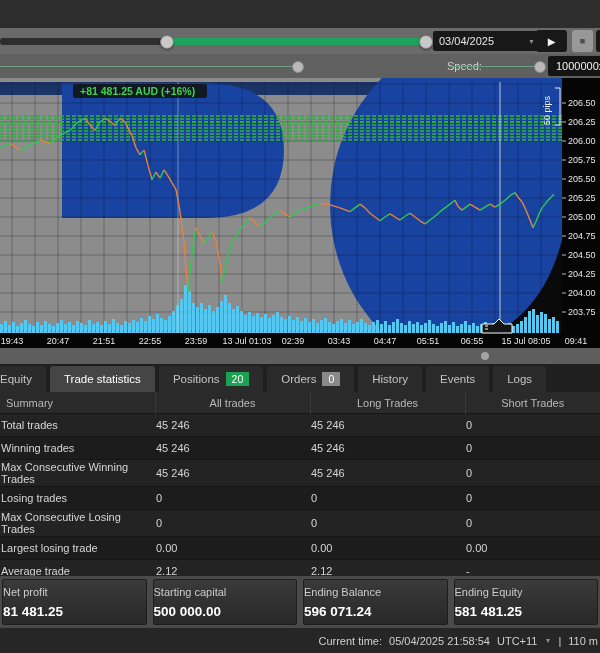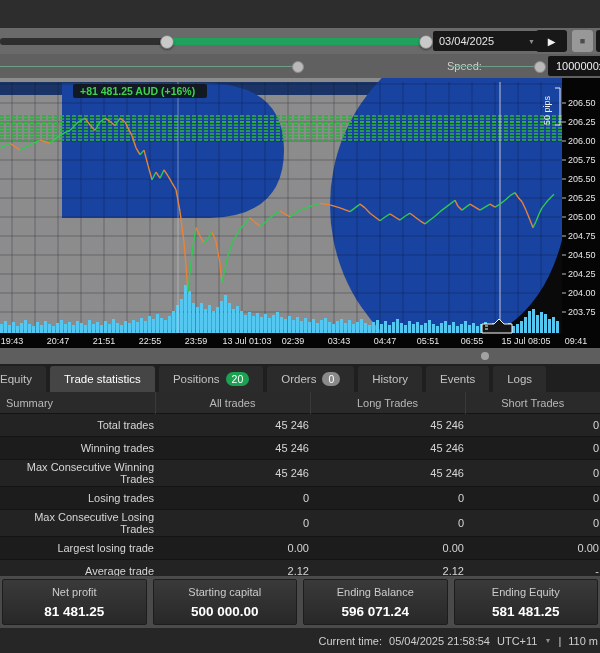--- a/index.html
+++ b/index.html
@@ -33,32 +33,32 @@
   #chart-wrap{top:78px;left:0;width:600px;height:322px;background:#050505;border-radius:18px;}
   svg text{font-family:"Liberation Sans",sans-serif;}
   
   #chart-scroll{top:348px;left:0;width:600px;height:16px;background:#5e5e5e;}
   #scroll-dot{left:481px;top:4px;width:8px;height:8px;border-radius:50%;background:#a3a3a3;}
   
   #tabs-bar{top:364px;left:0;width:600px;height:28px;background:#1f1f1f;display:flex;align-items:stretch;overflow:hidden;}
   .tab{display:flex;align-items:center;gap:6px;padding:0 14px;margin:2px 2px 0 2px;color:#c3c3c3;font-size:11.5px;background:#2b2b2b;border-radius:3px 3px 0 0;white-space:nowrap;}
   .tab.active{background:#454545;color:#ffffff;}
   .tab:first-child{margin-left:-14px;}
-  .badge{font-size:10.5px;color:#ffffff;border-radius:7px;padding:1px 6px;line-height:12px;}
+  .badge{font-size:10.5px;color:#ffffff;border-radius:0;padding:1px 6px;line-height:12px;}
   
   #stats-table{top:392px;left:0;width:600px;height:184px;border-collapse:collapse;table-layout:fixed;}
   #stats-table th{background:#2a2a2a;color:#b9b9b9;font-weight:normal;font-size:11px;height:19px;border-right:1px solid #3a3a3a;}
   #stats-table th:first-child{text-align:left;padding-left:6px;}
   #stats-table th:last-child{border-right:none;}
-  #stats-table td{color:#d6d6d6;font-size:11px;text-align:right;height:20px;border-top:1px solid #141414;}
+  #stats-table td{color:#d6d6d6;font-size:11px;text-align:left;height:20px;border-top:1px solid #141414;}
   #stats-table tr:nth-child(odd) td{background:#232323;}
   #stats-table tr:nth-child(even) td{background:#1c1c1c;}
   
   #summary-footer{top:576px;left:0;width:600px;height:52px;background:#4a4a4a;display:flex;gap:6px;padding:3px 2px;box-sizing:border-box;}
-  .sum-card{flex:1 1 0;background:linear-gradient(#3a3a3a,#282828);border:1px solid #1d1d1d;border-radius:2px;display:flex;flex-direction:column;align-items:center;justify-content:center;}
+  .sum-card{flex:1 1 0;background:linear-gradient(#3a3a3a,#282828);border:1px solid #1d1d1d;border-radius:2px;display:flex;flex-direction:column;align-items:flex-start;justify-content:center;}
   .sum-card .lbl{color:#cccccc;font-size:11px;line-height:19px;}
   .sum-card .val{color:#ffffff;font-size:13.5px;font-weight:bold;line-height:20px;}
   
   #status-bar{top:628px;left:0;width:600px;height:25px;background:#262626;display:flex;align-items:center;justify-content:flex-end;gap:7px;color:#cfcfcf;font-size:11px;overflow:hidden;padding-right:2px;box-sizing:border-box;}
   #status-bar .caret{color:#8d8d8d;font-size:7px;}
 </style>
 </head>
 <body>
 
 <div id="top-bar" class="abs"></div>

